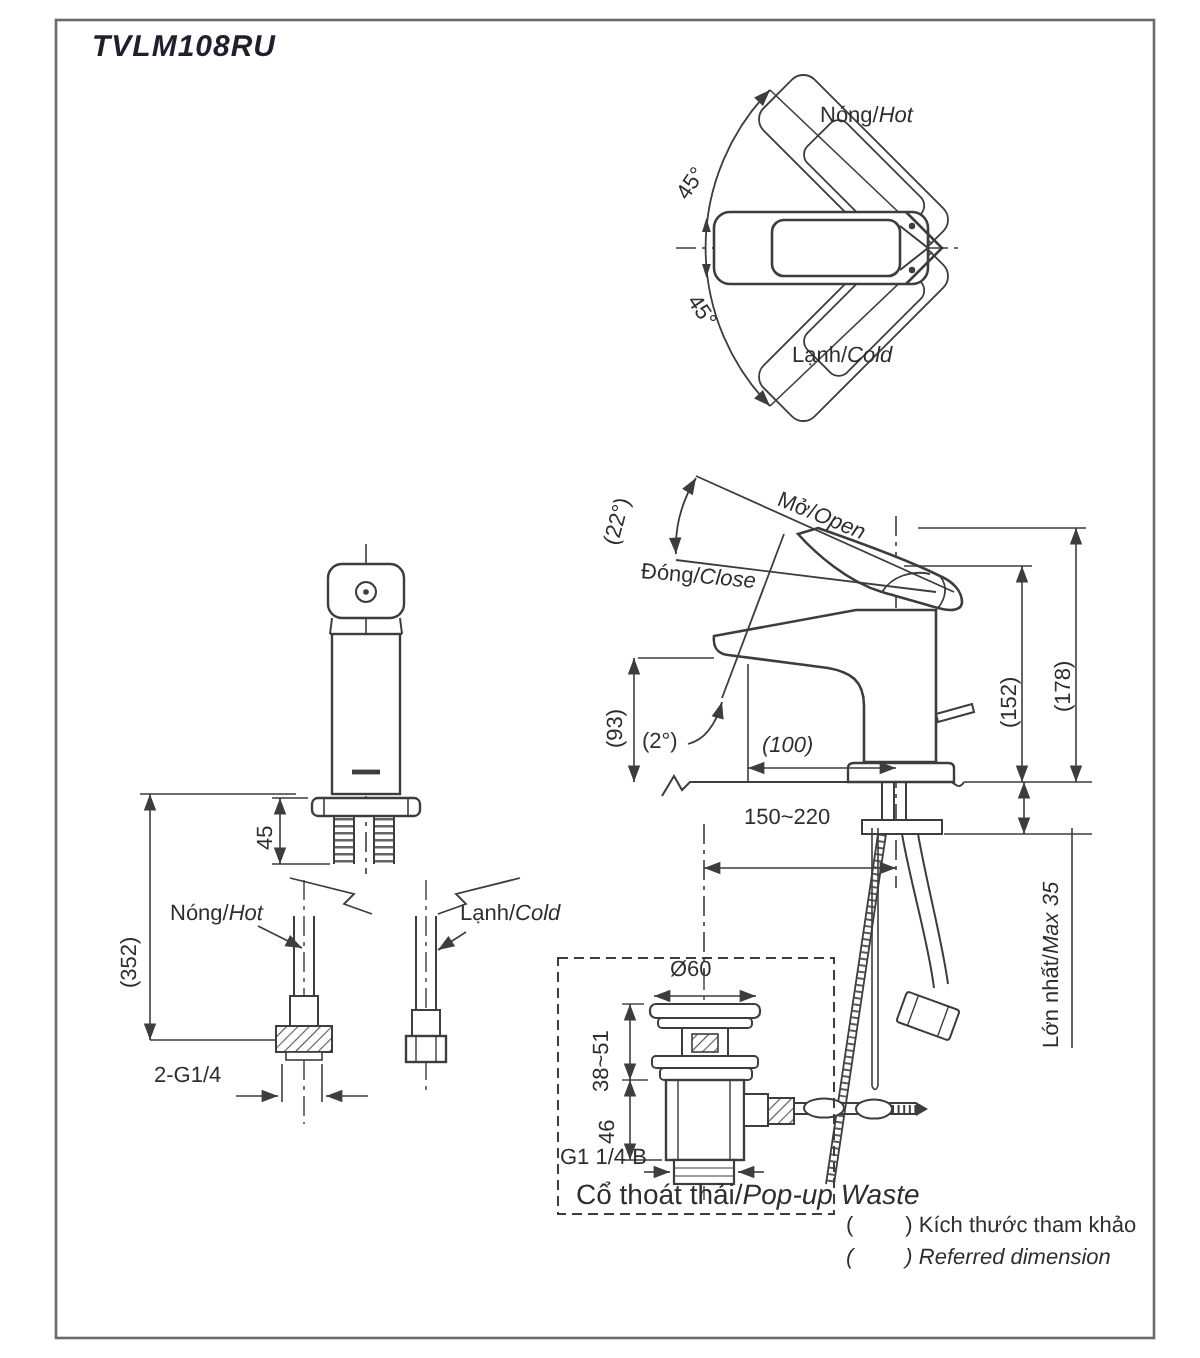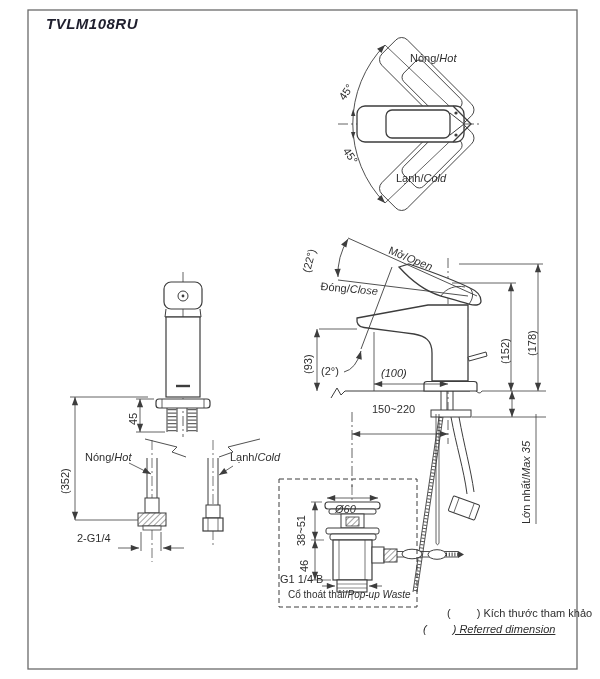--- a/index.html
+++ b/index.html
@@ -3,21 +3,21 @@
 <meta charset="utf-8">
 <style>
   html,body{margin:0;padding:0;background:#fff;}
   #page{position:relative;width:600px;height:679px;background:#fff;overflow:hidden;
         font-family:"Liberation Sans",sans-serif;color:#2e2e2e;}
   svg{position:absolute;left:0;top:0;}
   .lbl{position:absolute;font-size:11px;line-height:1.05;white-space:nowrap;color:#2e2e2e;}
   .v{transform:rotate(-90deg);transform-origin:0 0;}
   .en{font-style:italic;}
   .title{font-size:15px;font-weight:bold;font-style:italic;color:#1f1f2e;letter-spacing:.5px;}
-  .cap{font-size:10px;}
+  .cap{font-size:14px;}
   .paren{display:inline-block;}
   .paren-gap{display:inline-block;width:26px;}
 </style>
 </head>
 <body>
 
 <div id="page">
 
 <svg width="600" height="679" viewBox="0 0 600 679">
   <defs>
@@ -233,22 +233,22 @@
 <div class="lbl v" style="left:527px;top:356px;">(178)</div>
 <div class="lbl" style="left:372px;top:404px;">150~220</div>
 <div class="lbl v" style="left:521px;top:524px;"><span>Lớn nhất/</span><span class="en">Max 35</span></div>
 
 <div class="lbl v" style="left:128px;top:425px;">45</div>
 <div class="lbl v" style="left:60px;top:494px;">(352)</div>
 <div class="lbl" style="left:85px;top:452px;"><span>Nóng/</span><span class="en">Hot</span></div>
 <div class="lbl" style="left:230px;top:452px;"><span>Lạnh/</span><span class="en">Cold</span></div>
 <div class="lbl" style="left:77px;top:533px;">2-G1/4</div>
 
-<div class="lbl" style="left:335px;top:504px;font-style:italic;">Ø60</div>
+<div class="lbl" style="left:335px;top:480px;">Ø60</div>
 <div class="lbl v" style="left:296px;top:546px;">38~51</div>
 <div class="lbl v" style="left:299px;top:572px;">46</div>
 <div class="lbl" style="left:280px;top:574px;">G1 1/4 B</div>
 <div class="lbl cap" style="left:288px;top:590px;"><span>Cổ thoát thải/</span><span class="en">Pop-up Waste</span></div>
 
-<div class="lbl" style="left:423px;top:608px;margin-left:24px;"><span class="paren">(</span><span class="paren-gap"></span><span>) Kích thước tham khảo</span></div>
-<div class="lbl en" style="left:423px;top:624px;text-decoration:underline;"><span class="paren">(</span><span class="paren-gap"></span><span>) Referred dimension</span></div>
+<div class="lbl" style="left:423px;top:608px;"><span class="paren">(</span><span class="paren-gap"></span><span>) Kích thước tham khảo</span></div>
+<div class="lbl en" style="left:423px;top:624px;"><span class="paren">(</span><span class="paren-gap"></span><span>) Referred dimension</span></div>
 
 </div>
 
 </body></html>

